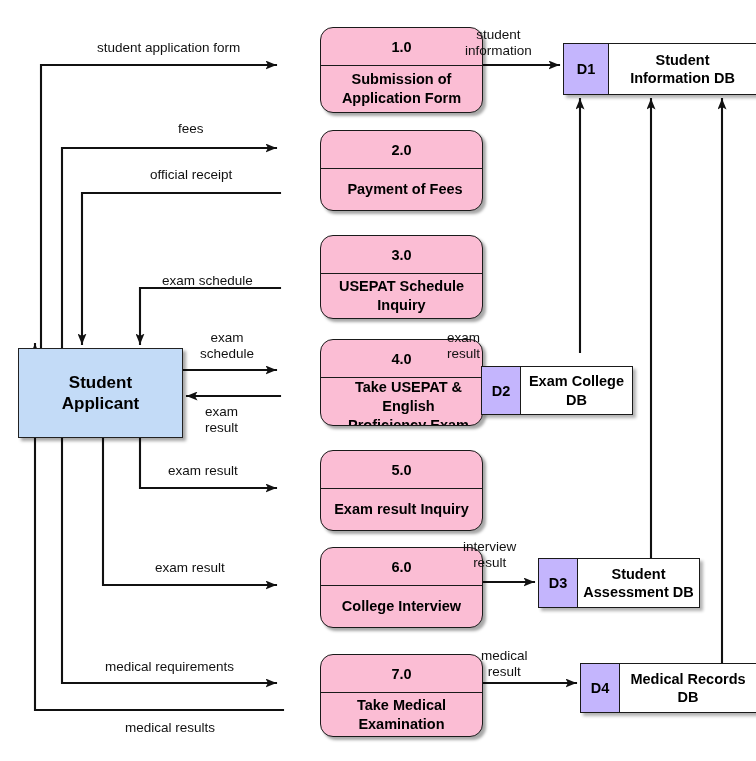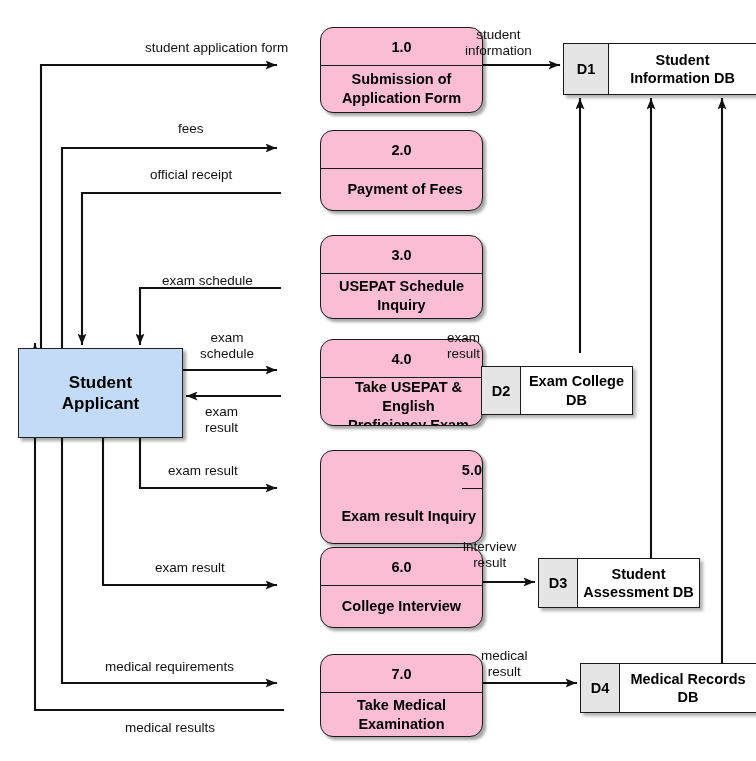--- a/index.html
+++ b/index.html
@@ -30,21 +30,21 @@
   }
   .process .pname{
     flex:1 1 auto;display:flex;align-items:center;justify-content:center;
     text-align:center;font-weight:bold;font-size:14.5px;color:#000;line-height:1.3;
     padding:0 6px;
   }
 
   
   .store{display:flex;box-shadow:3px 3px 3px rgba(0,0,0,.30);}
   .store .sid{
-    flex:0 0 auto;background:#e5e5e5;border:1.6px solid #1a1a1a;
+    flex:0 0 auto;background:#c4b5fd;border:1.6px solid #1a1a1a;
     display:flex;align-items:center;justify-content:center;
     font-weight:bold;font-size:14.5px;color:#000;
   }
   .store .sname{
     flex:1 1 auto;background:#fff;
     border-top:1.6px solid #1a1a1a;border-bottom:1.6px solid #1a1a1a;
     display:flex;align-items:center;justify-content:center;
     text-align:center;font-weight:bold;font-size:14.5px;color:#000;line-height:1.25;
     padding:0 4px;
   }
@@ -126,21 +126,21 @@
     <div class="pname" style="white-space:pre-line;">USEPAT Schedule
 Inquiry</div>
   </div>
 
   <div class="node process" style="left:280px;top:339px;width:163px;height:87px;">
     <div class="pid">4.0</div>
     <div class="pname" style="white-space:pre-line;padding-left:20px;">Take USEPAT &amp; English
 Proficiency Exam</div>
   </div>
 
-  <div class="node process" style="left:280px;top:450px;width:163px;height:94px;align-items:flex-end;">
+  <div class="node process" style="left:280px;top:450px;width:163px;height:81px;">
     <div class="pid">5.0</div>
     <div class="pname" style="white-space:pre-line;">Exam result Inquiry</div>
   </div>
 
   <div class="node process" style="left:280px;top:547px;width:163px;height:81px;">
     <div class="pid">6.0</div>
     <div class="pname" style="white-space:pre-line;">College Interview</div>
   </div>
 
   <div class="node process" style="left:280px;top:654px;width:163px;height:83px;">
@@ -165,21 +165,21 @@
     <div class="sname" style="white-space:pre-line;">Student
 Assessment DB</div>
   </div>
 
   <div class="node store" style="left:580px;top:663px;width:176px;height:50px;">
     <div class="sid" style="width:38px;">D4</div>
     <div class="sname" style="white-space:pre-line;">Medical Records
 DB</div>
   </div>
 
-  <div class="flabel" style="left:97px;top:40px;margin-left:48px;">student application form</div>
+  <div class="flabel" style="left:97px;top:40px;">student application form</div>
   <div class="flabel" style="left:465px;top:27px;">student
 information</div>
   <div class="flabel" style="left:178px;top:121px;">fees</div>
   <div class="flabel" style="left:150px;top:167px;">official receipt</div>
   <div class="flabel" style="left:162px;top:273px;">exam schedule</div>
   <div class="flabel" style="left:200px;top:330px;">exam
 schedule</div>
   <div class="flabel" style="left:447px;top:330px;">exam
 result</div>
   <div class="flabel" style="left:205px;top:404px;">exam

